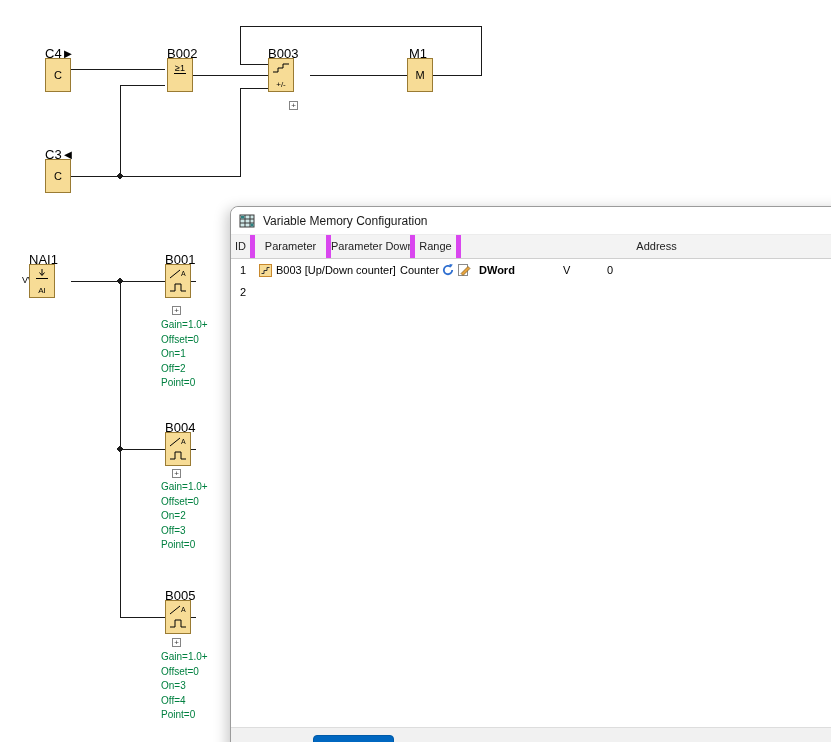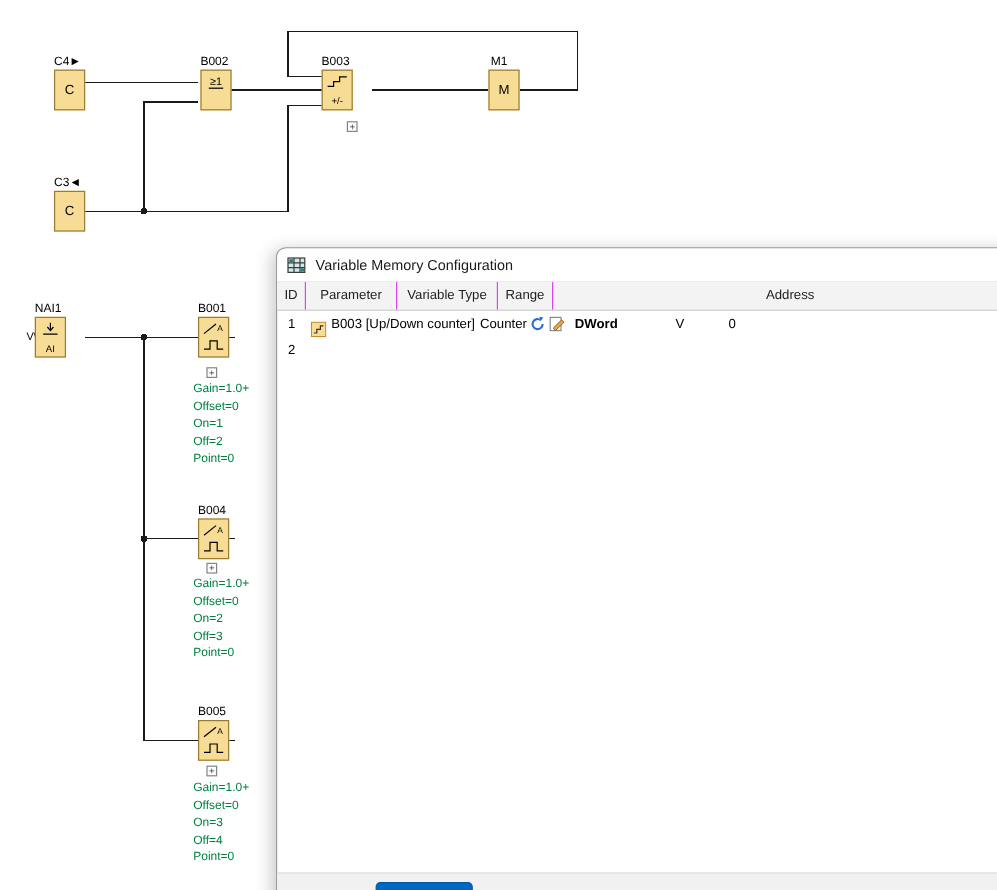--- a/index.html
+++ b/index.html
@@ -4,21 +4,21 @@
 <style>
   *{box-sizing:border-box;margin:0;padding:0}
   body{margin:0;background:#fff}
   .canvas{position:relative;width:831px;height:742px;overflow:hidden;background:#ffffff;
           font-family:"Liberation Sans",sans-serif}
   
   .wires{position:absolute;left:0;top:0;z-index:1}
   
   .blk{position:absolute;z-index:2}
   .blk-body{position:relative;width:26px;height:34px;background:#f7dc96;border:1px solid #9a7b33}
-  .blk-label{position:absolute;top:-12px;left:0;font-size:10px;color:#000;white-space:nowrap}
+  .blk-label{position:absolute;top:-12px;left:0;font-size:13px;color:#000;white-space:nowrap}
   .glyph-center{position:absolute;left:0;right:0;top:50%;transform:translateY(-50%);
                 text-align:center;font-size:11px;color:#000}
   .glyph-or{position:absolute;left:0;right:0;top:4px;text-align:center;font-size:9px;color:#000}
   .glyph-or span{border-bottom:1px solid #000;padding:0 1px}
   .glyph-bottom{position:absolute;left:0;right:0;bottom:2px;text-align:center;font-size:8px;color:#000}
   .blk-svg{position:absolute;left:2px;top:3px}
   .trig-svg{position:absolute;left:1px;top:2px}
   .pin-label{position:absolute;font-size:9px;color:#000;z-index:2;white-space:nowrap}
   .pgroup{position:absolute;font-size:10px;color:#008040;white-space:nowrap;z-index:2}
   .lh15 div{line-height:15px}
@@ -26,31 +26,31 @@
   .expand{position:absolute;width:9px;height:9px;border:1px solid #848484;background:#fff;
           font-size:8px;line-height:7px;text-align:center;color:#3a3a3a;z-index:2}
   
   .dialog{position:absolute;left:230px;top:206px;width:700px;height:560px;background:#fff;
           border:1px solid #9b9b9b;border-radius:8px 8px 0 0;
           box-shadow:-3px 3px 14px rgba(0,0,0,.22);z-index:10}
   .titlebar{height:28px;display:flex;align-items:center;padding-left:8px;background:#fff;
             border-radius:8px 0 0 0;border-bottom:1px solid #ececec}
   .dlg-title{font-size:12px;color:#1a1a1a;margin-left:8px}
   .thead{display:flex;height:24px;background:#f3f3f3;border-bottom:1px solid #cfcfcf}
-  .th{font-size:11px;color:#222;text-align:center;line-height:23px;border-right:1px solid #d946ef;
+  .th{font-size:11px;color:#222;text-align:center;line-height:23px;border-right:5px solid #d946ef;
       overflow:hidden;white-space:nowrap;flex:none}
   .trow{display:flex;height:22px;align-items:center;font-size:11px;color:#000}
   .td{overflow:hidden;white-space:nowrap;flex:none;height:22px;line-height:22px}
   .col-id{width:24px;text-align:center}
   .col-block{width:142px}
   .col-param{width:76px}
   .col-type{width:84px}
   .col-range{width:46px}
   .col-addr{width:396px}
-  .td.col-block{display:flex;align-items:flex-end;gap:4px;padding-left:4px}
+  .td.col-block{display:flex;align-items:center;gap:4px;padding-left:4px}
   .td.col-param{display:flex;align-items:center;gap:2px;padding-left:3px}
   .td.col-type{padding-left:6px;font-weight:bold}
   .td.col-range{padding-left:6px}
   .td.col-addr{padding-left:4px}
   .dlg-footer{position:absolute;left:0;top:520px;width:100%;height:40px;background:#f1f1f1;
               border-top:1px solid #dddddd}
   .ok-btn{position:absolute;left:82px;top:7px;width:81px;height:26px;background:#0067c0;
           border:1px solid #005aa8;border-radius:4px}
   .icon-inline{display:inline-flex;flex:none}
 </style>
@@ -198,21 +198,21 @@
         <path d="M1 6 H15 M1 10 H15 M6 2 V14 M11 2 V14" stroke="#3a3a3a" fill="none"></path>
         <rect x="2" y="3" width="3.2" height="2.4" fill="#2a8080"></rect>
         <rect x="11.6" y="10.6" width="2.8" height="2.8" fill="#2a8080"></rect>
       </svg>
       <span class="dlg-title">Variable Memory Configuration</span>
     </div>
 
     <div class="thead">
       <div class="th col-id">ID</div>
       <div class="th col-param">Parameter</div>
-      <div class="th col-type">Variable Type</div>
+      <div class="th col-type">Parameter Down</div>
       <div class="th col-range">Range</div>
       <div class="th col-addr">Address</div>
     </div>
 
     <div class="tbody">
       <div class="trow">
         <div class="td col-id">1</div>
         <div class="td col-block">
           <svg class="icon-inline" width="13" height="13" viewBox="0 0 13 13">
             <rect x="0.5" y="0.5" width="12" height="12" fill="#f7dc96" stroke="#c8882c"></rect>

